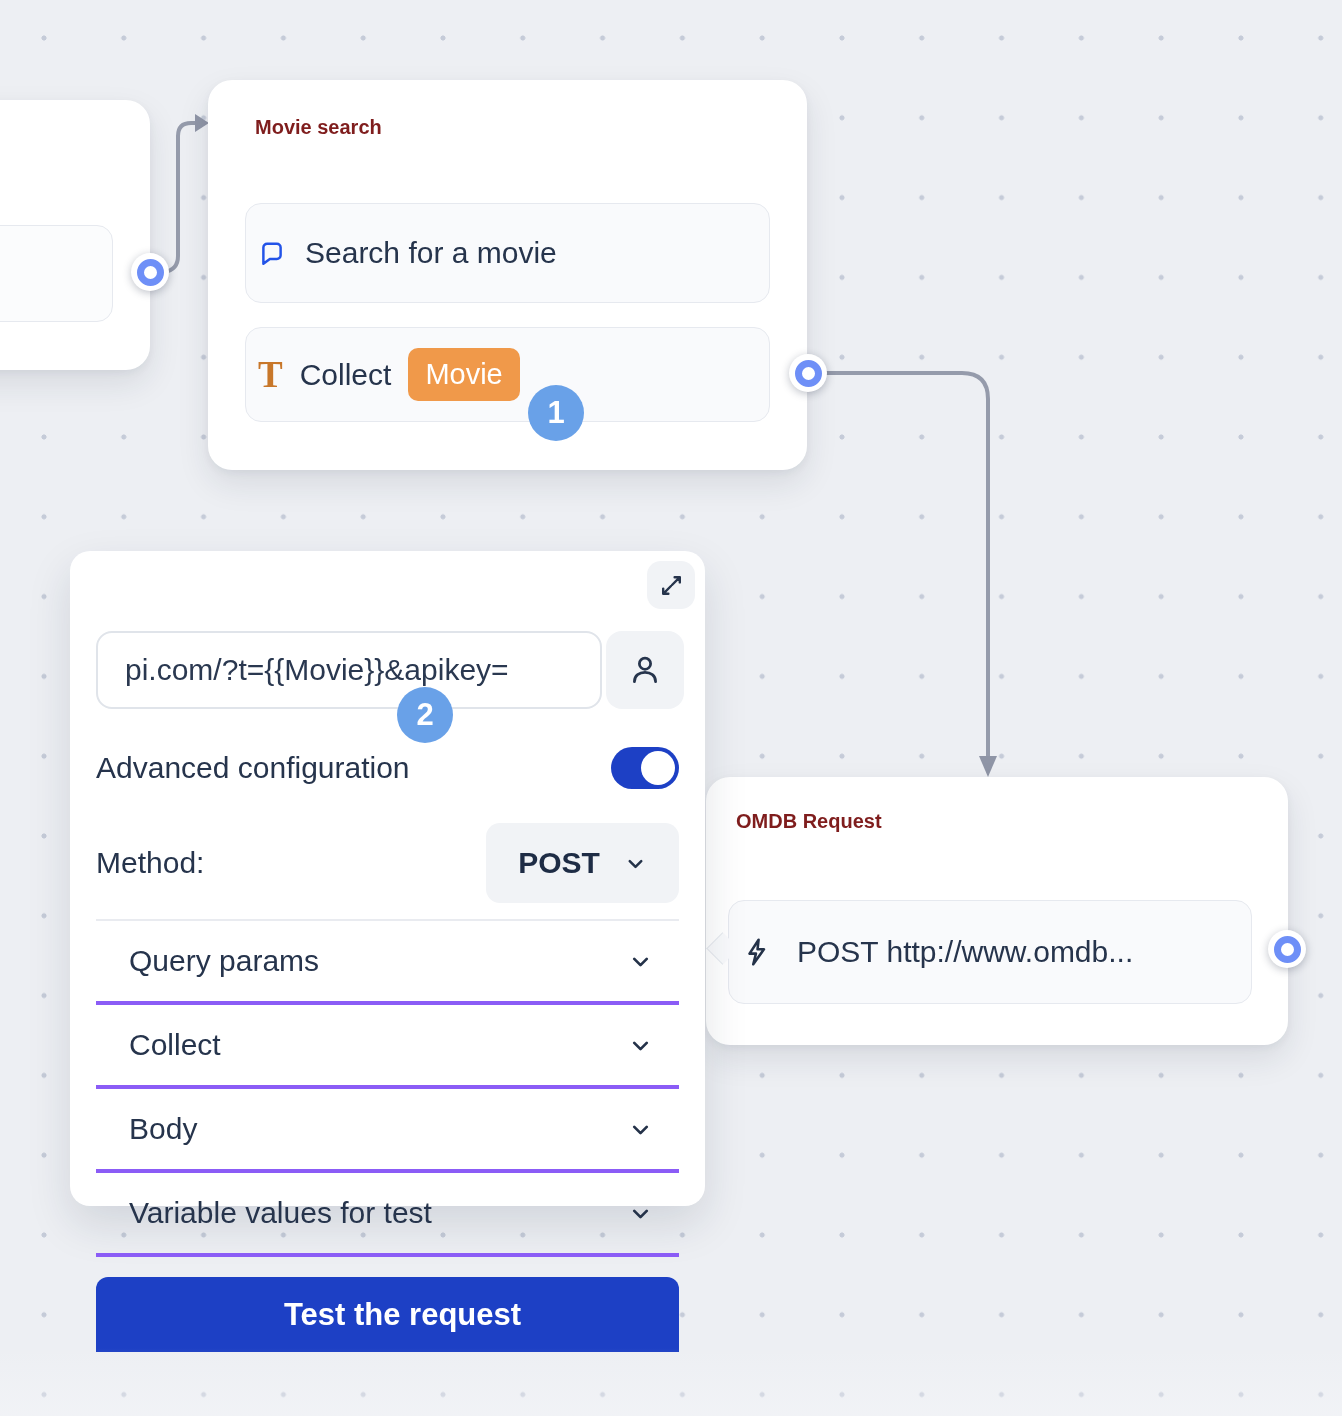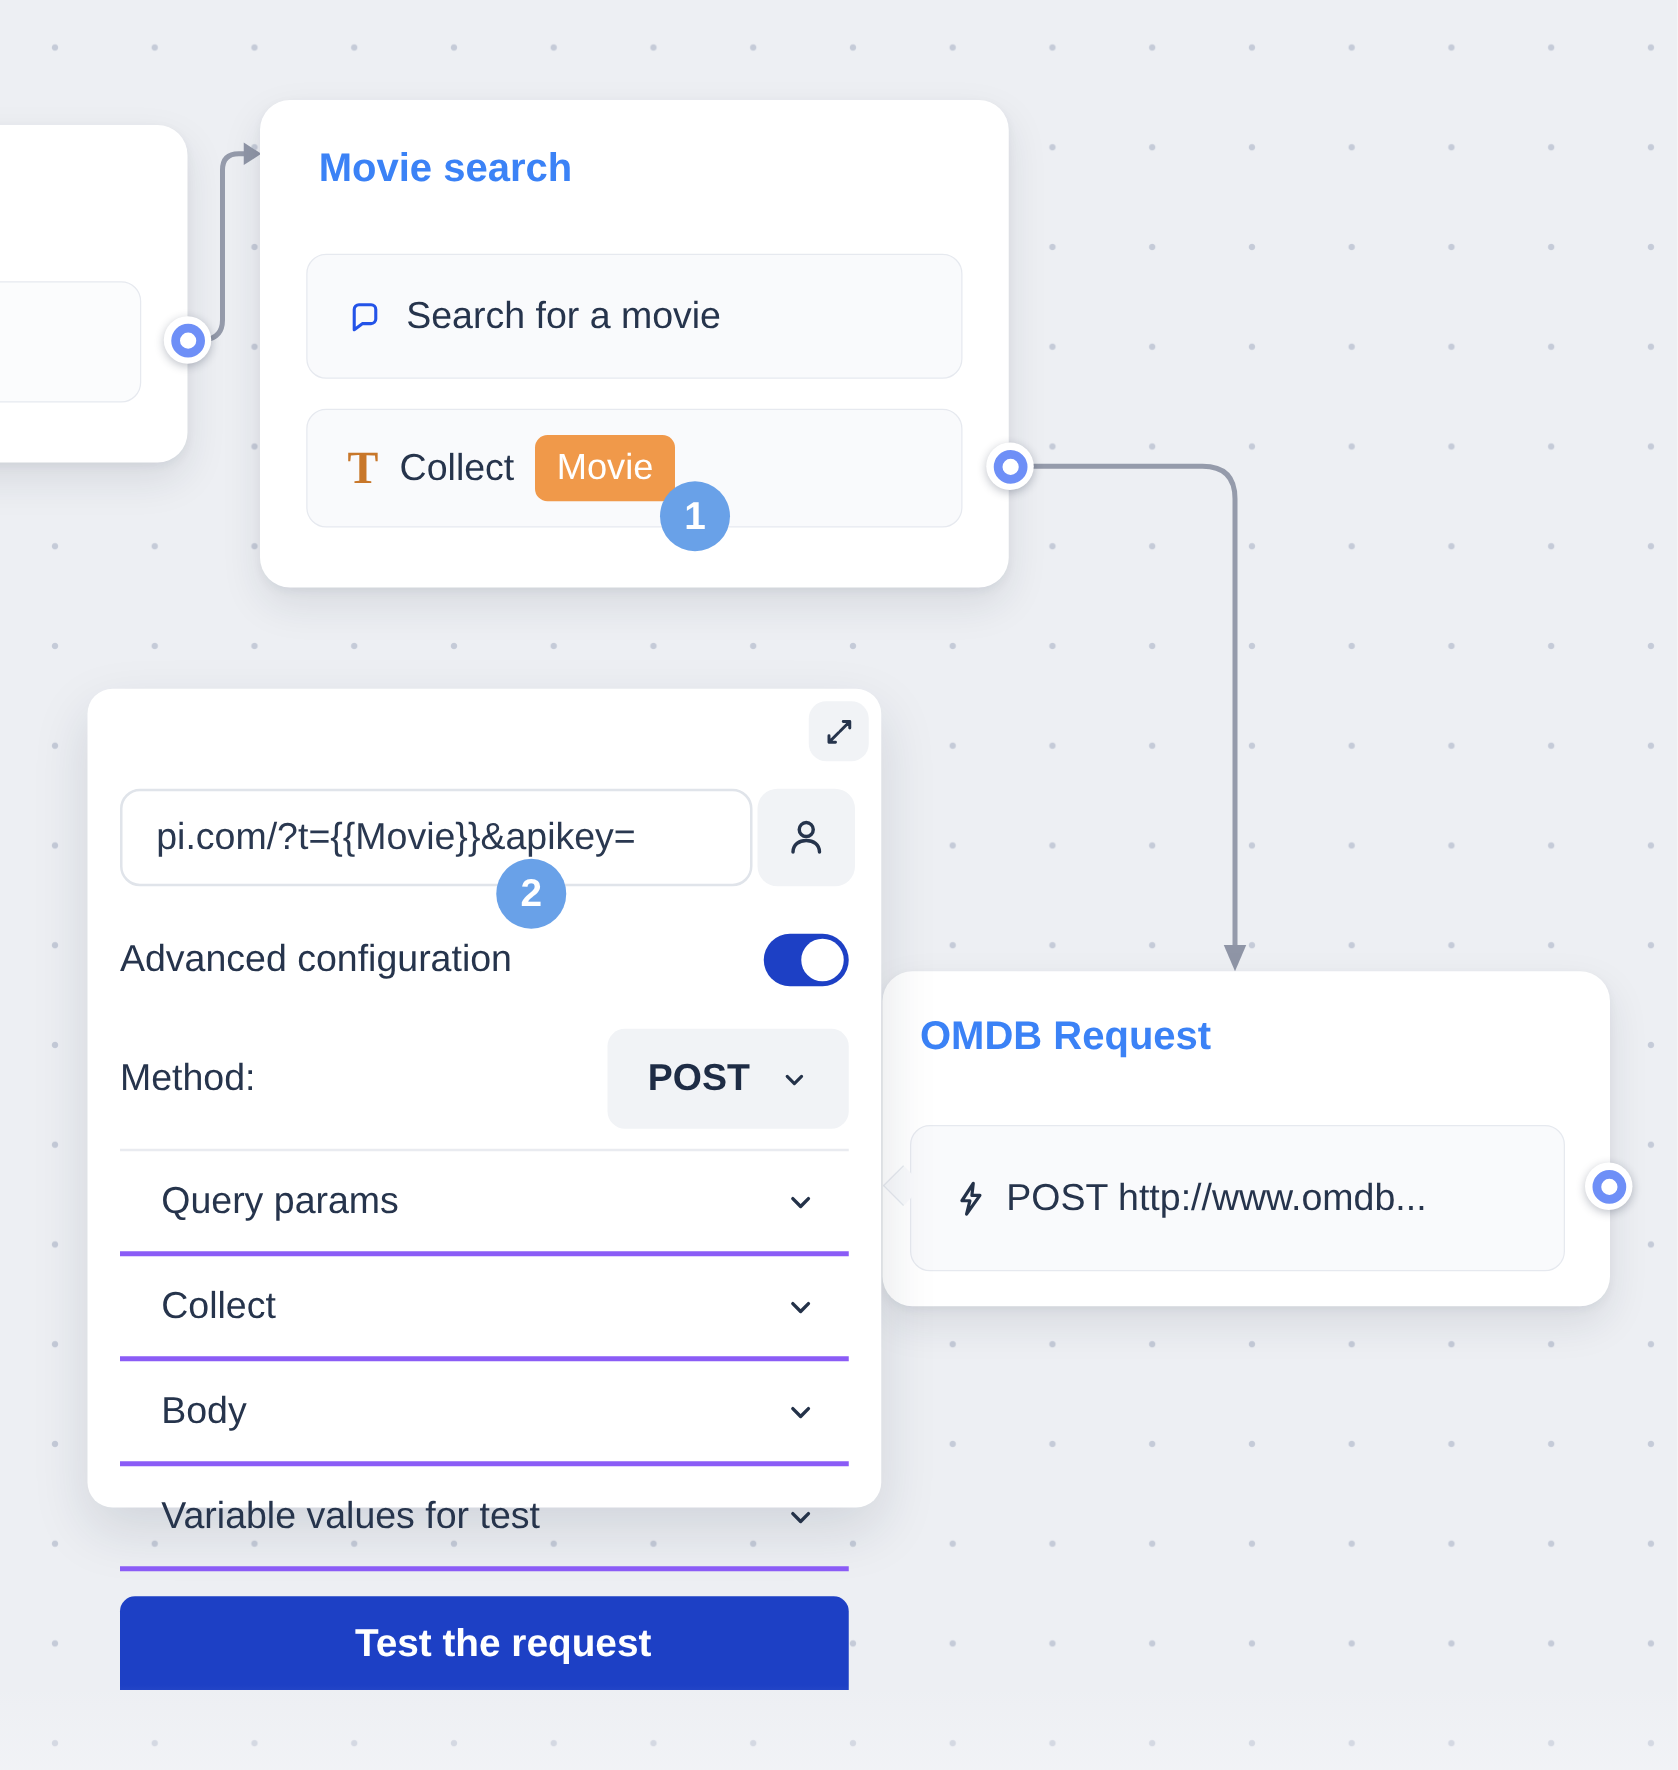--- a/index.html
+++ b/index.html
@@ -10,24 +10,24 @@
     background-size: 79.8px 79.8px;
     background-position: 4.1px -1.9px;
     font-family:"Liberation Sans", sans-serif;
     color:#26344c;
   }
   .card {
     position:absolute; background:#ffffff; border-radius:24px;
     box-shadow: 0 14px 32px rgba(25,35,60,0.10), 0 3px 8px rgba(25,35,60,0.05);
     z-index:2;
   }
-  .node-title { position:absolute; font-size:32px; font-weight:700; color:#3b82f6; white-space:nowrap; }
+  .node-title { position:absolute; font-size:20px; font-weight:700; color:#7f1d1d; white-space:nowrap; }
   .node-item {
     position:absolute; background:#f9fafc; border:1.5px solid #e6e9ef; border-radius:16px;
-    display:flex; align-items:center; box-sizing:border-box; padding-left:32px; gap:19px;
+    display:flex; align-items:center; box-sizing:border-box; padding-left:12px; gap:19px;
     font-size:30px; color:#26344c; white-space:nowrap; overflow:hidden;
   }
   .t-glyph { font-family:"Liberation Serif", serif; font-size:37px; font-weight:600; color:#c8772a; line-height:1; }
   .var-chip {
     display:inline-block; background:#f0994a; color:#ffffff; border-radius:10px;
     padding:7px 17px; font-size:29px; line-height:1.35;
   }
   .port {
     position:absolute; width:38px; height:38px; border-radius:50%; background:#ffffff;
     box-shadow:0 2px 8px rgba(25,35,60,0.28); display:flex; align-items:center; justify-content:center; z-index:6;
@@ -125,21 +125,21 @@
 
     <div class="node-item" style="left:37px; top:247px; width:525px; height:95px; gap:17px;">
       <span class="t-glyph">T</span>
       <span>Collect</span>
       <span class="var-chip">Movie</span>
     </div>
   </div>
 
   <div class="card" style="left:706px; top:777px; width:582px; height:268px;">
     <div class="node-title" style="left:30px; top:33px;">OMDB Request</div>
-    <div class="node-item" style="left:22px; top:123px; width:524px; height:117px; gap:12px;">
+    <div class="node-item" style="left:22px; top:123px; width:524px; height:104px; gap:24px;">
       <svg width="32" height="32" viewBox="0 0 30 30">
         <path d="M16.5 3.5 L8 16.5 h6 l-2.5 10 L21.5 12.5 h-6 z" fill="none" stroke="#243249" stroke-width="2.4" stroke-linejoin="round"></path>
       </svg>
       <span>POST http://www.omdb...</span>
     </div>
   </div>
   <div class="notch"></div>
 
   <div class="panel">
 

